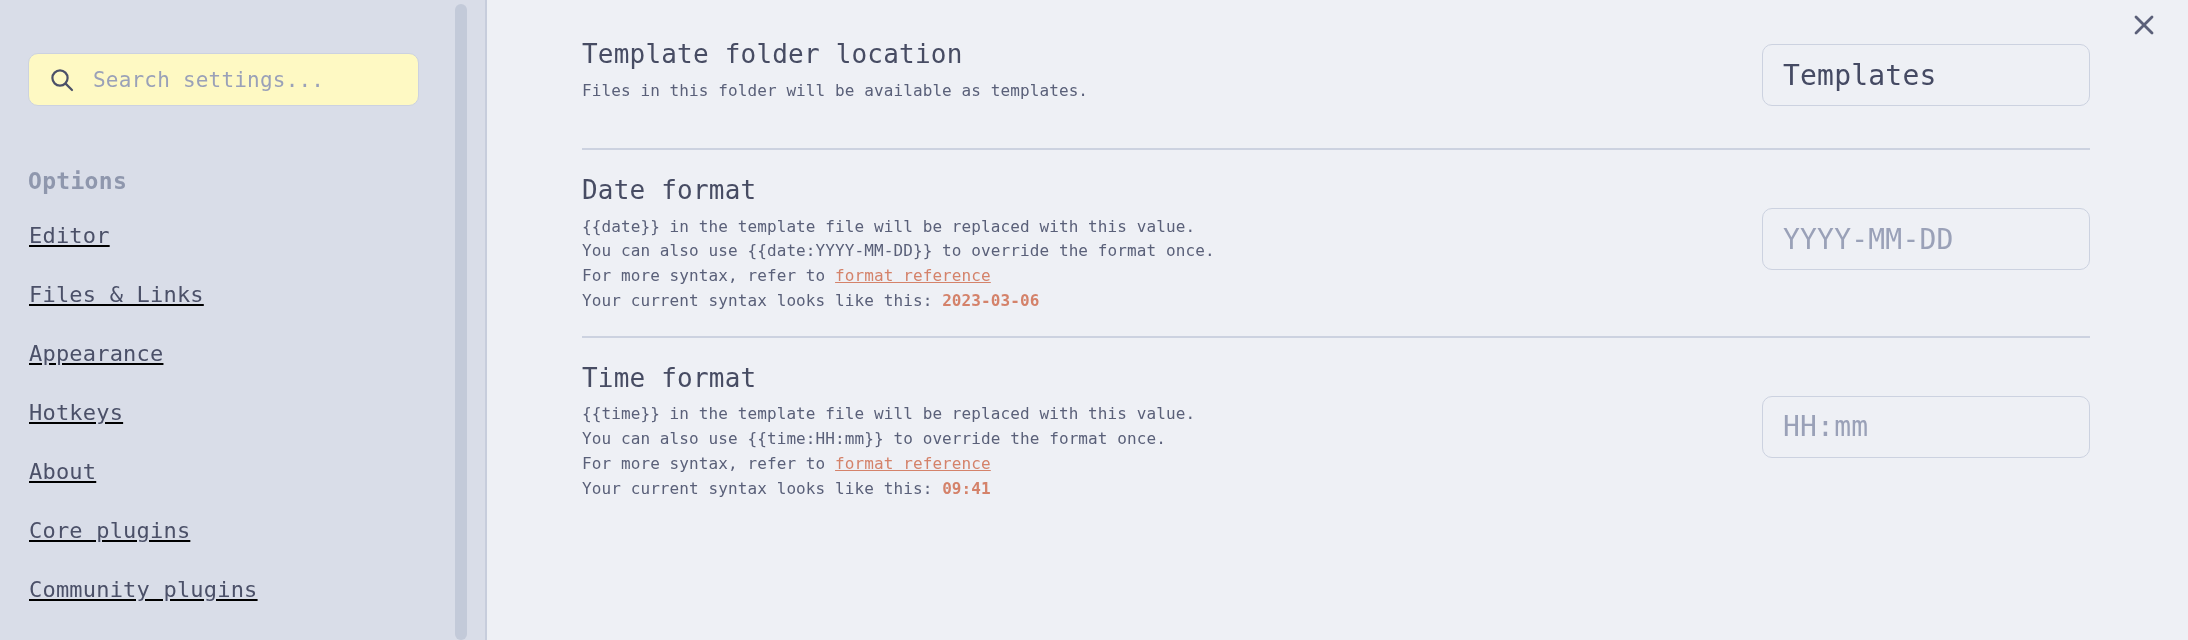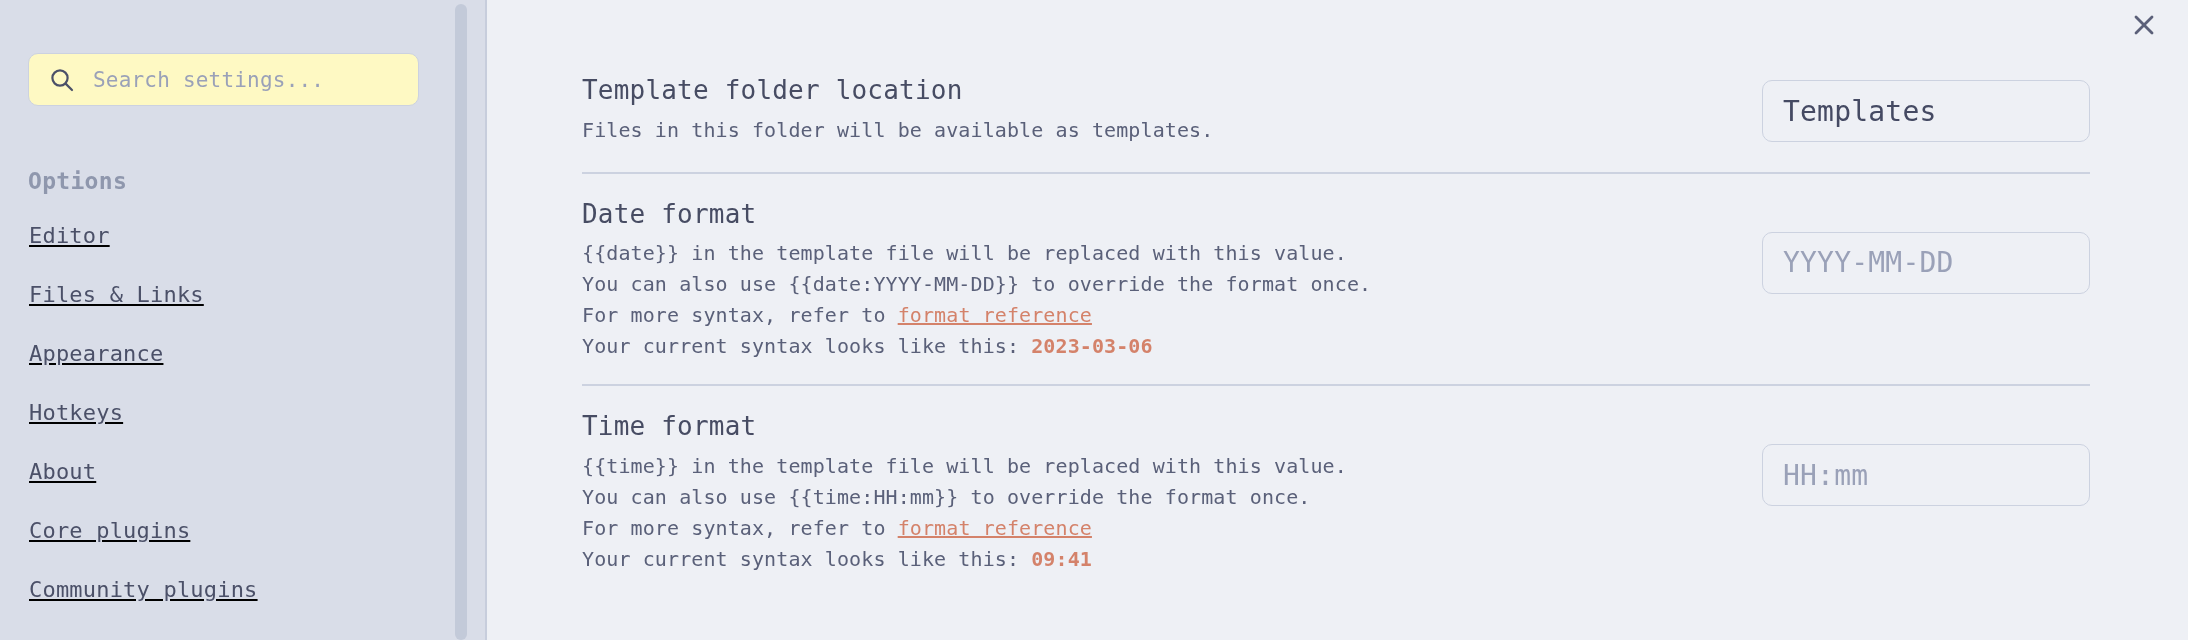--- a/index.html
+++ b/index.html
@@ -146,41 +146,41 @@
   }
 
   .setting-item {
     position: relative;
     display: flex;
     align-items: flex-start;
     justify-content: space-between;
     width: 1508px;
     box-sizing: border-box;
   }
-  .setting-item.first { padding-top: 38px; padding-bottom: 26px; margin-top: 36px; }
+  .setting-item.first { padding-top: 38px; padding-bottom: 42px; }
   .setting-item.mid   { padding-top: 24px; padding-bottom: 22px; }
 
   .divider {
     width: 1508px;
     height: 2px;
     background: #ccd2e0;
   }
 
   .setting-info {
     max-width: 1000px;
   }
   .setting-name {
     font-size: 26px;
     color: #474c63;
     line-height: 1.25;
     letter-spacing: 0.2px;
   }
   .setting-desc {
     margin-top: 8px;
-    font-size: 20px;
+    font-size: 16px;
     color: #5a6079;
     line-height: 1.55;
     letter-spacing: 0.1px;
   }
   .setting-desc .line { white-space: pre; }
   .link {
     color: #d4826a;
     text-decoration: underline;
     cursor: pointer;
   }

